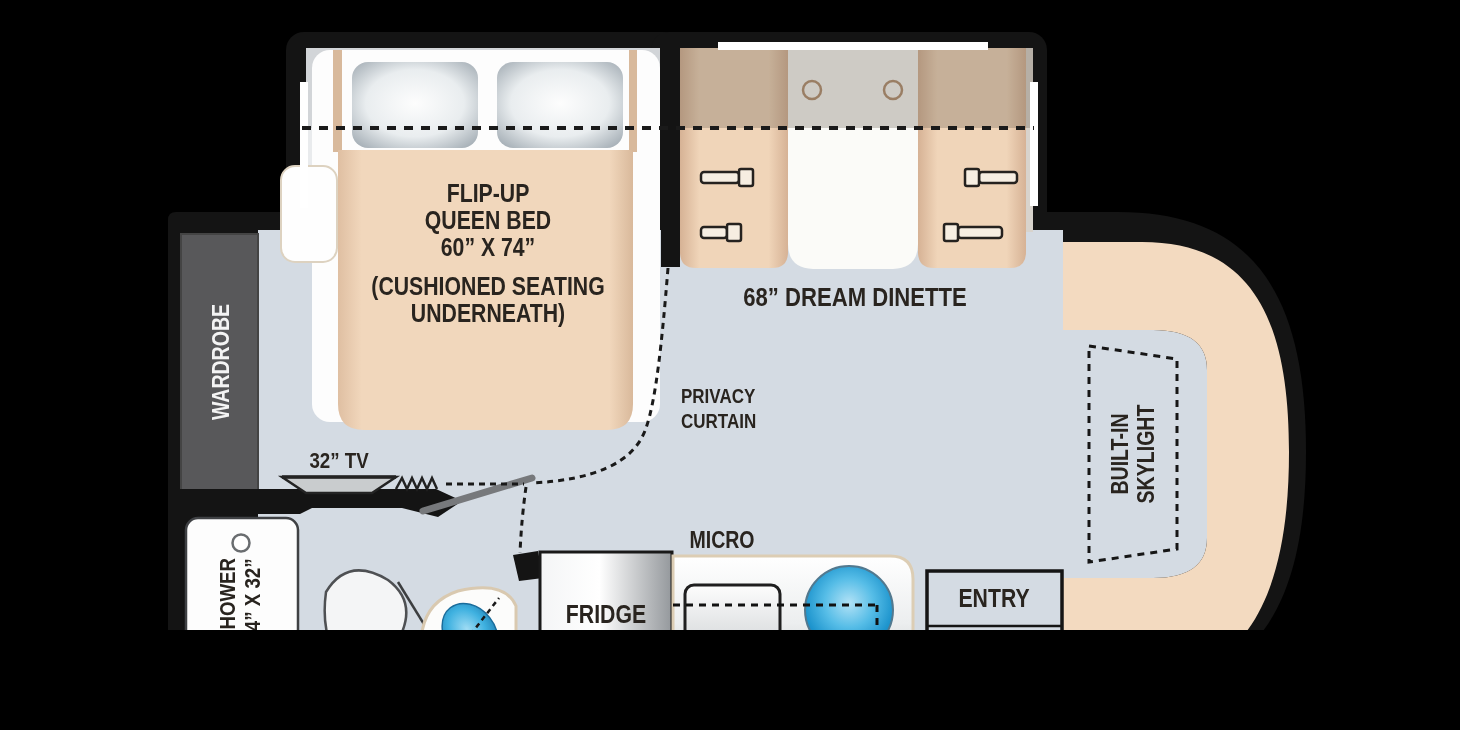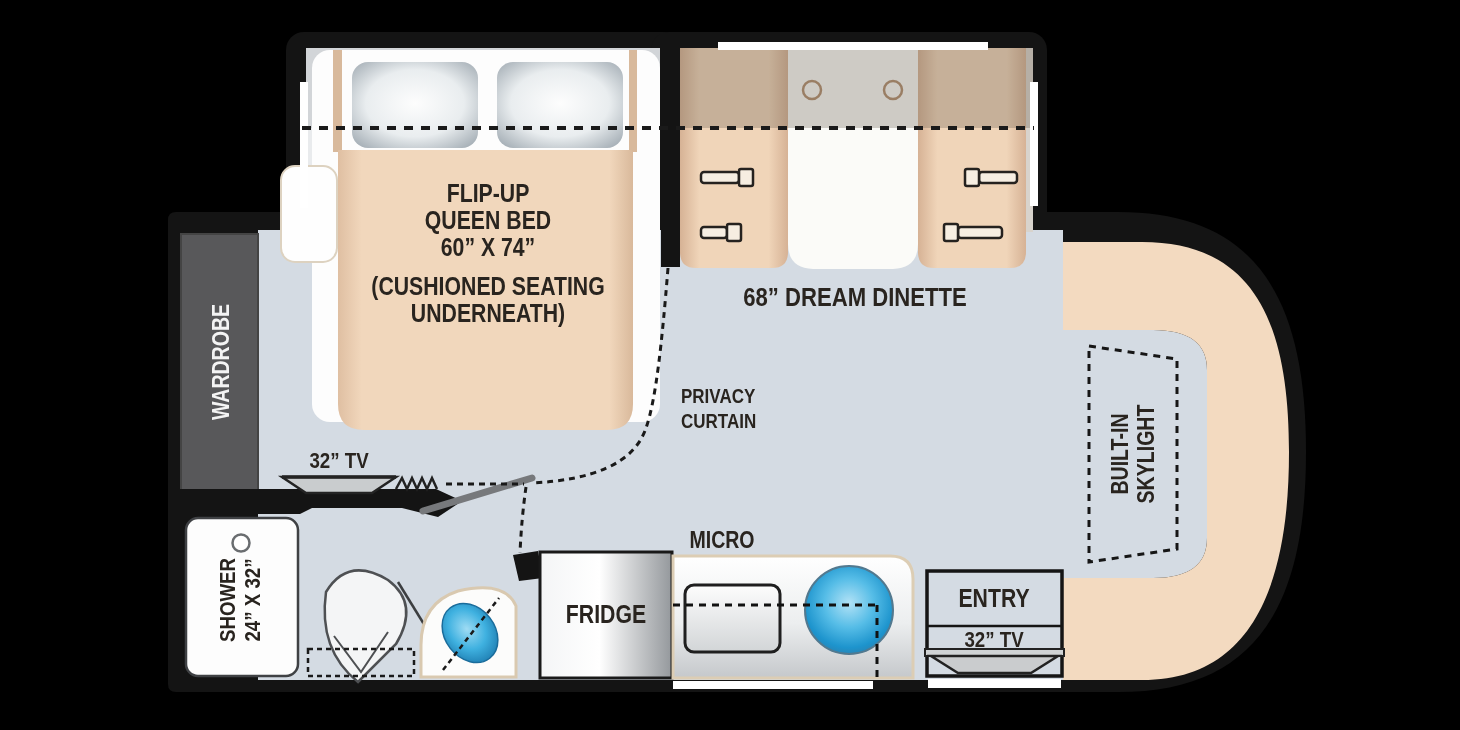--- a/index.html
+++ b/index.html
@@ -1,16 +1,16 @@
 <!DOCTYPE html>
 <html><head>
 <meta charset="utf-8">
 <style>
   html,body{margin:0;padding:0;background:#000;}
-  #stage{position:relative;width:1460px;height:730px;background:#000;overflow:hidden;
+  #stage{position:relative;width:1460px;height:630px;background:#000;overflow:hidden;
          font-family:"Liberation Sans",sans-serif;text-align:right;}
   #plan-svg{position:absolute;left:0;top:0;}
   .lbl{position:absolute;font-weight:700;color:#29241f;white-space:nowrap;
        font-family:"Liberation Sans",sans-serif;}
   .col{display:flex;flex-direction:column;align-items:center;}
   .center{transform:translate(-50%,-50%) scaleX(.85);}
   .rot{transform:translate(-50%,-50%) rotate(-90deg) scaleX(.85);}
   .white{color:#f4f4f4;}
 </style>
 </head>

